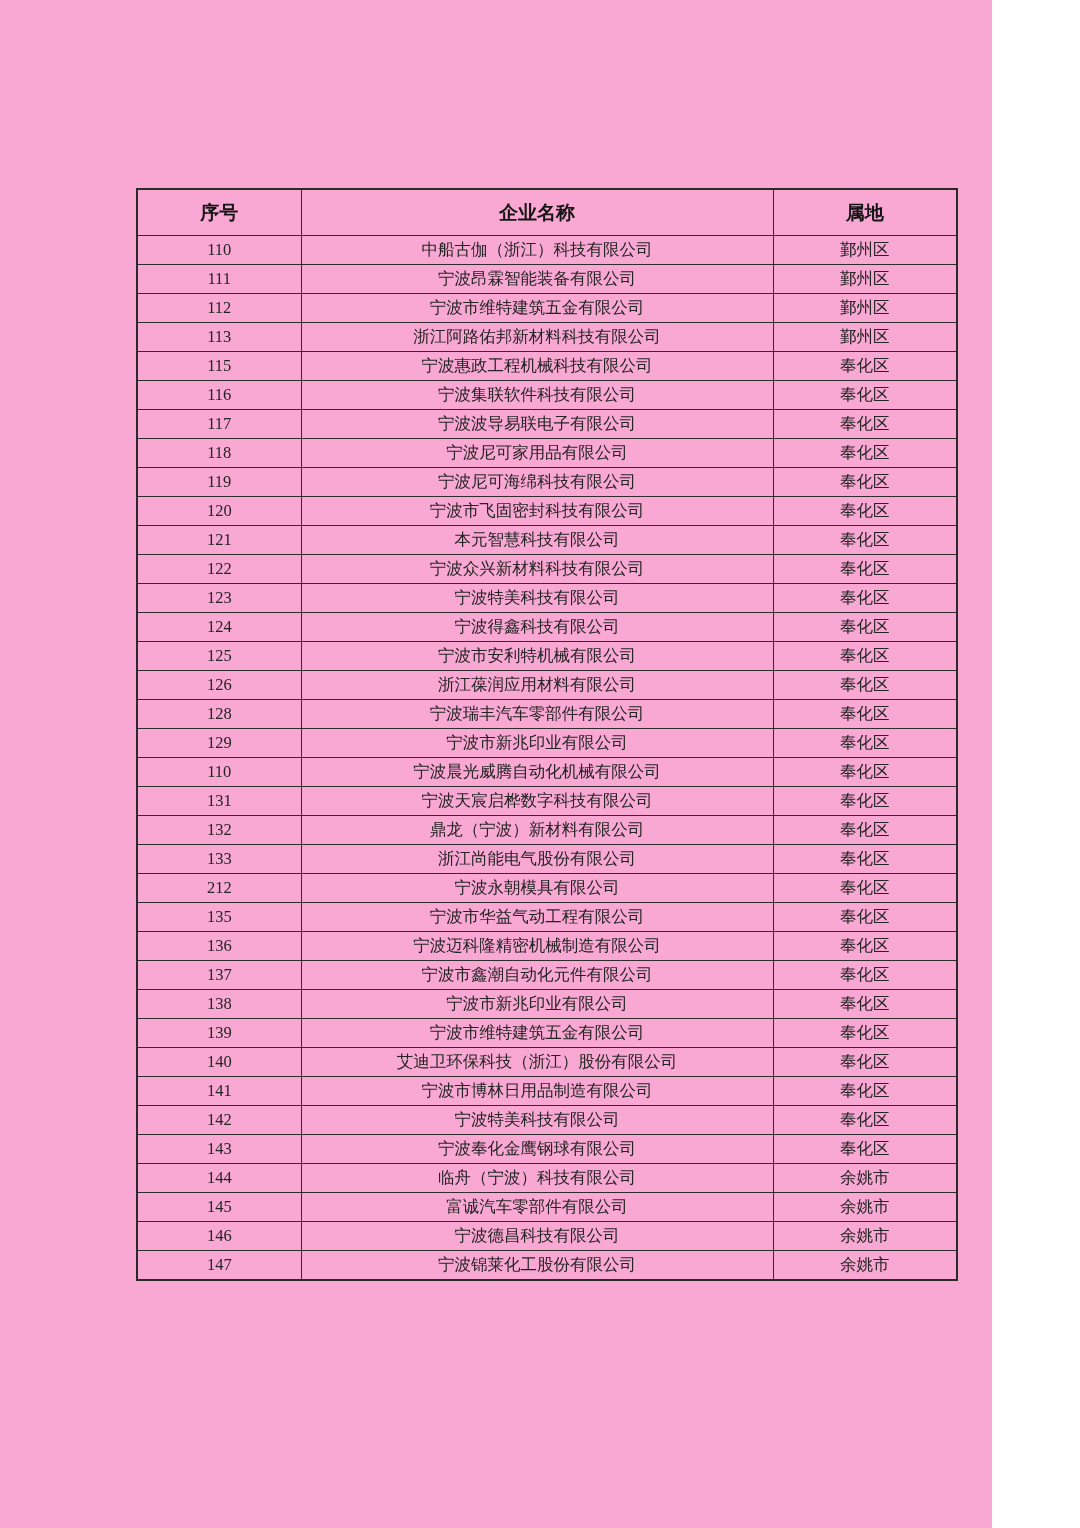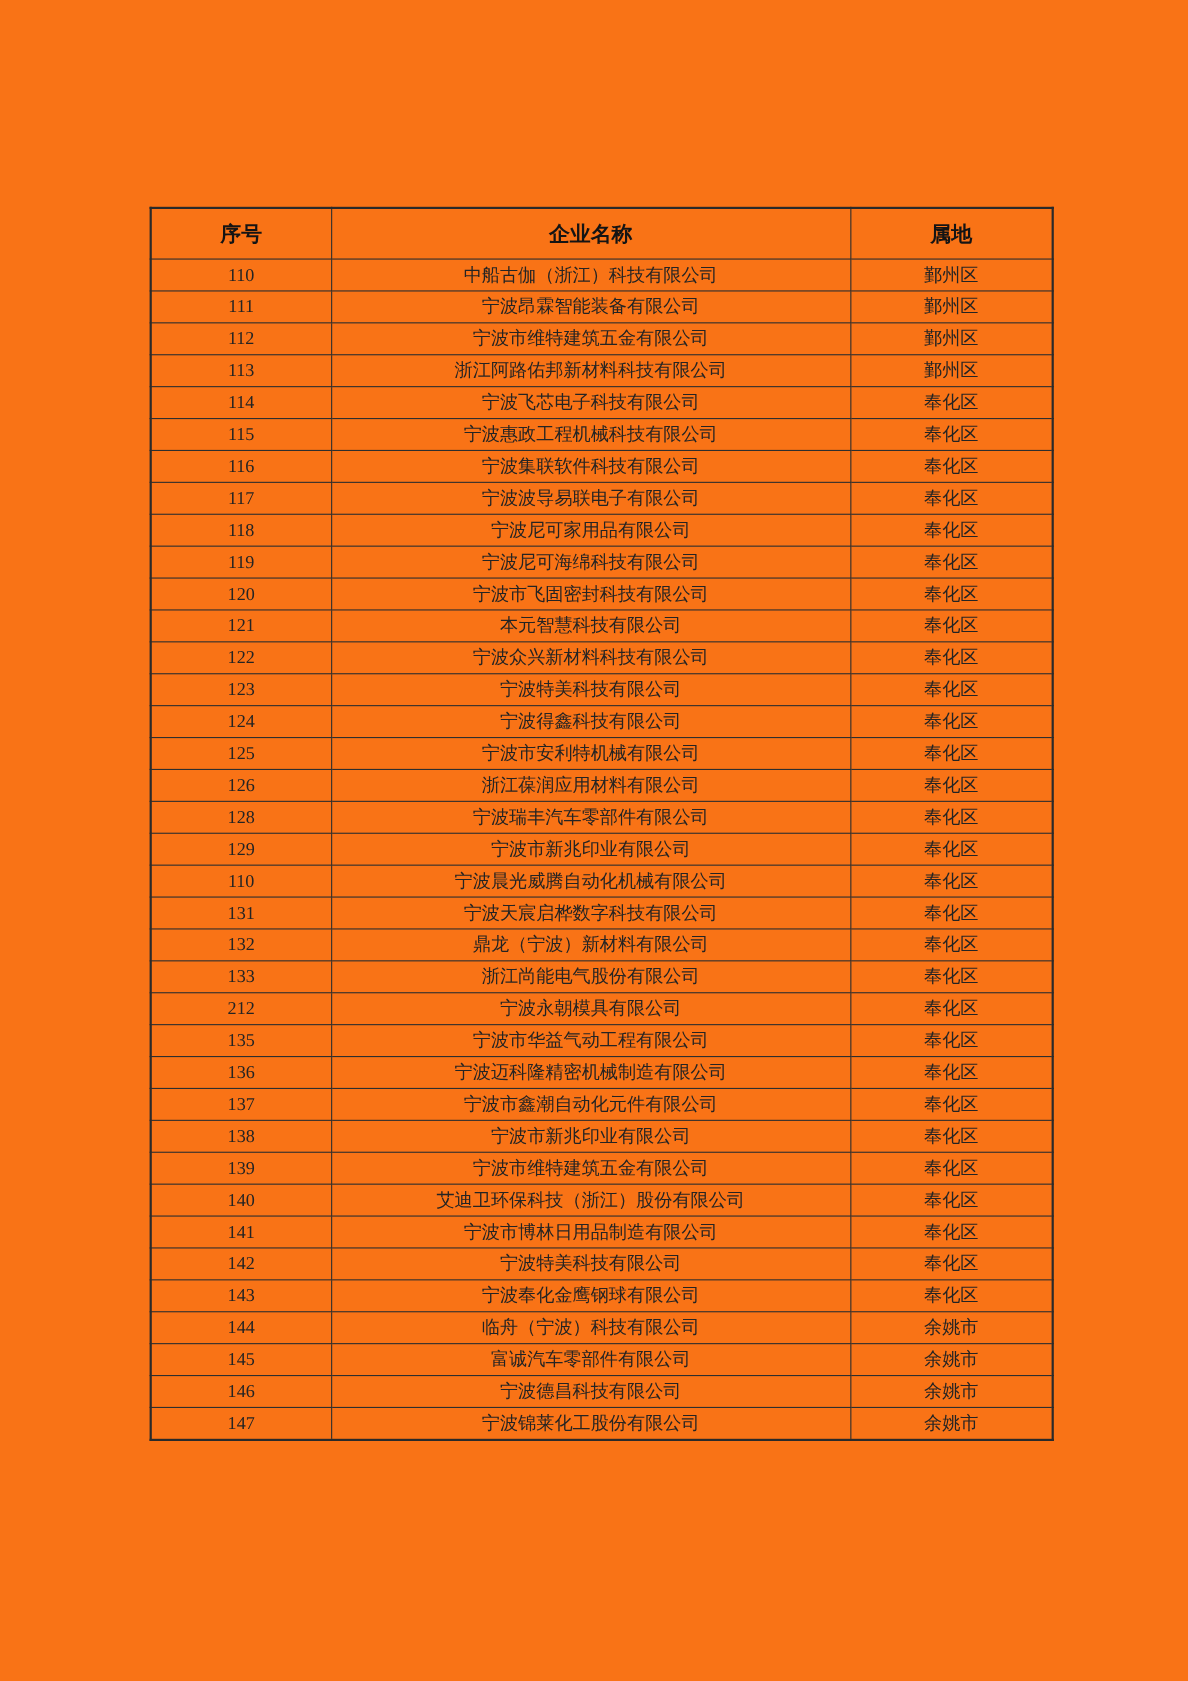--- a/index.html
+++ b/index.html
@@ -2,23 +2,23 @@
 <html><head>
 <meta charset="utf-8">
 <style>
   html, body {
     margin: 0;
     padding: 0;
     background: #ffffff;
   }
   .page {
     position: relative;
-    width: 1080px;
+    width: 992px;
     height: 1528px;
-    background: #f97316;
+    background: #f9a8d4;
     font-family: "Liberation Serif", "DejaVu Serif", serif;
     overflow: hidden;
   }
   table.company-table {
     position: absolute;
     left: 136px;
     top: 188px;
     width: 820px;
     border-collapse: collapse;
     table-layout: fixed;
@@ -80,25 +80,20 @@
           <td>112</td>
           <td>宁波市维特建筑五金有限公司</td>
           <td>鄞州区</td>
         </tr>
         <tr>
           <td>113</td>
           <td>浙江阿路佑邦新材料科技有限公司</td>
           <td>鄞州区</td>
         </tr>
         <tr>
-          <td>114</td>
-          <td>宁波飞芯电子科技有限公司</td>
-          <td>奉化区</td>
-        </tr>
-        <tr>
           <td>115</td>
           <td>宁波惠政工程机械科技有限公司</td>
           <td>奉化区</td>
         </tr>
         <tr>
           <td>116</td>
           <td>宁波集联软件科技有限公司</td>
           <td>奉化区</td>
         </tr>
         <tr>

